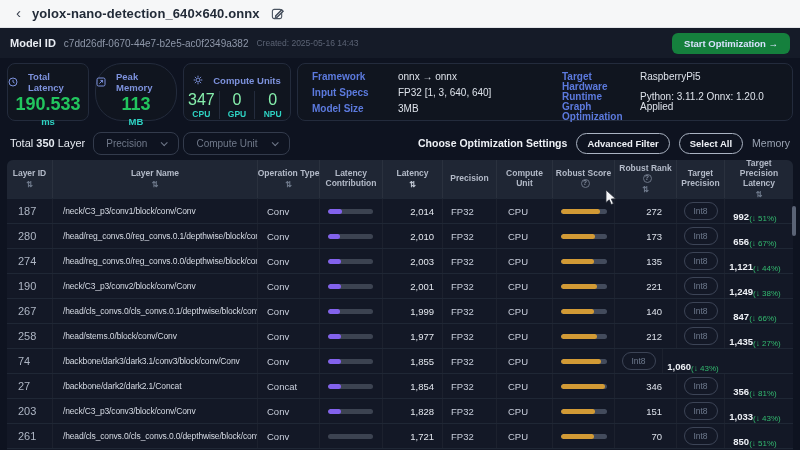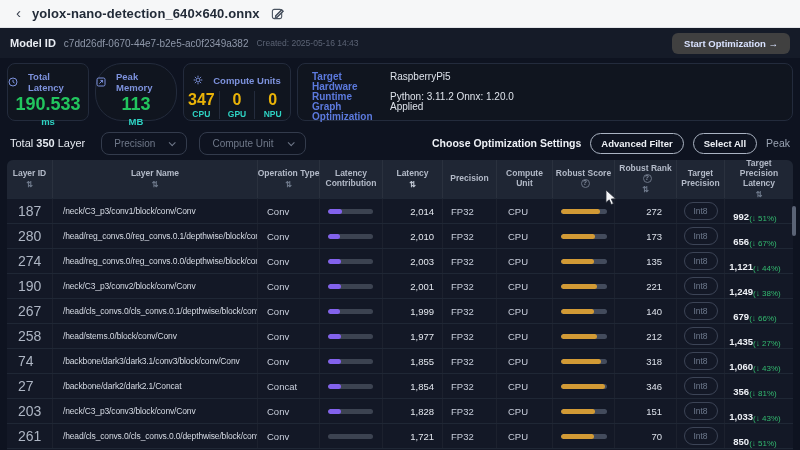--- a/index.html
+++ b/index.html
@@ -10,45 +10,45 @@
   .topbar { height:28px; background:#f6f7f8; border-bottom:1px solid #e3e5e9; display:flex; align-items:center; padding-left:16px; gap:11px; }
   .back { color:#3a4250; font-size:15px; line-height:1; cursor:pointer; transform:translateY(-1px); }
   .title { color:#222b38; font-size:13px; font-weight:700; letter-spacing:.1px; }
   .edit-ic { display:flex; }
 
   
   .modelbar { height:30px; background:#151b28; display:flex; align-items:center; padding:0 10px; }
   .mid-label { color:#e8ecf3; font-size:11px; font-weight:700; margin-right:8px; }
   .mid-hash { color:#8e97a9; font-size:10px; }
   .mid-created { color:#5b6374; font-size:8.5px; margin-left:8px; }
-  .start-btn { margin-left:auto; background:#404040; color:#d9e2ff; font-size:9.5px; font-weight:600; padding:5px 12px; border-radius:6px; cursor:pointer; }
+  .start-btn { margin-left:auto; background:#15803d; color:#d9e2ff; font-size:9.5px; font-weight:600; padding:5px 12px; border-radius:6px; cursor:pointer; }
 
   
   .stats { display:flex; gap:6px; padding:5px 7px 4px 7px; }
   .card { background:#10151f; border:1px solid #232b3c; border-radius:8px; height:58px; }
   .card-head { display:flex; align-items:center; justify-content:center; gap:10px; padding-top:7px; }
   .card-label { color:#7d92dd; font-size:9.5px; font-weight:600; }
   .card-val { text-align:center; color:#22c55e; font-size:18px; font-weight:700; margin-top:2px; line-height:1.1; }
   .card-unit { text-align:center; color:#2ed3c3; font-size:9.5px; font-weight:700; margin-top:1px; }
   .c-lat { width:82px; } .c-mem { width:82px;border-radius:27px; } .c-cu { width:108px; }
   .cu-cols { display:flex; margin-top:2px; }
   .cu-col { flex:1; text-align:center; }
   .cu-col + .cu-col { border-left:1px solid #242c3d; }
-  .cu-val { color:#eab308; font-size:16px; font-weight:700; line-height:1.15; }
+  .cu-val { color:#86efac; font-size:16px; font-weight:400; line-height:1.15; }
   .cu-unit { color:#2ed3c3; font-size:8.5px; font-weight:700; }
   .c-info { flex:1; display:flex; padding:8px 14px 6px 14px; }
   .kv-block { display:flex; flex-direction:column; justify-content:space-between; }
   .kv-row { display:flex; font-size:10px; line-height:1; }
   .kv-key { color:#5c7ade; font-weight:600; }
   .kv-val { color:#dde2ea; }
   .kv-left .kv-key { width:86px; } .kv-right .kv-key { width:78px; }
   .kv-left { width:250px; } .kv-right { flex:1; }
 
   
-  .toolbar { display:flex; align-items:center; height:30px; margin-top:3px; padding:0 10px; gap:12px; }
+  .toolbar { display:flex; align-items:center; height:30px; margin-top:3px; padding:0 10px; gap:4px; }
   .total { color:#e6eaf1; font-size:11px; margin-right:4px; }
   .total b { font-weight:700; }
   .dd { display:flex; align-items:center; gap:14px; border:1px solid #333b4c; border-radius:8px; padding:5px 12px; color:#6f7889; font-size:10px; cursor:pointer; }
   .chev { width:5px; height:5px; border-right:1.4px solid #6f7889; border-bottom:1.4px solid #6f7889; transform:rotate(45deg) translateY(-1px); }
   .tb-right { margin-left:auto; display:flex; align-items:center; gap:9px; }
   .choose { color:#eef1f6; font-size:10.5px; font-weight:700; }
   .pill-btn { border:1px solid #aab3c2; border-radius:13px; padding:4px 10px; color:#eef1f6; font-size:9.5px; font-weight:600; cursor:pointer; }
   .clear { color:#9aa3b2; font-size:10.5px; cursor:pointer; }
 
   
@@ -57,21 +57,21 @@
   .th { display:flex; flex-direction:column; align-items:center; justify-content:center; gap:2px; text-align:center; color:#b3bac8; font-size:8.5px; font-weight:600; line-height:1.15; border-right:1px solid rgba(255,255,255,.05); padding:1px 2px; }
   .th:last-child { border-right:none; }
   .nowrap { white-space:nowrap; }
   .sort { font-size:8px; color:#707b8d; line-height:1; }
   .sort.active { color:#c3cad6; }
   .help { display:inline-flex; align-items:center; justify-content:center; width:9px; height:9px; border:1px solid #6b7485; border-radius:50%; color:#8791a3; font-size:6.5px; margin-left:3px; vertical-align:1px; }
   .c1{width:46px;} .c2{width:205px;} .c3{width:62px;} .c4{width:63px;} .c5{width:60px;} .c6{width:54px;} .c7{width:56px;} .c8{width:62px;} .c9{width:62px;} .c10{width:48px;} .c11{width:68px;}
   .tr { display:flex; height:25px; align-items:center; border-top:1px solid #1f2735; cursor:pointer; }
   .td { height:100%; display:flex; align-items:center; border-right:1px solid rgba(255,255,255,.04); overflow:hidden; }
   .td:last-child { border-right:none; }
-  .td-id { padding-left:11px; color:#aeb6c4; font-size:14px; }
+  .td-id { padding-left:11px; color:#aeb6c4; font-size:11px; }
   .td-name { padding-left:10px; color:#d5dae3; font-size:8.5px; letter-spacing:-.15px; white-space:nowrap; }
   .td-op { padding-left:9px; color:#c8cedb; font-size:9.5px; }
   .td-contrib { padding-left:8px; }
   .td-lat { justify-content:flex-end; padding-right:8px; color:#e3e7ee; font-size:9.5px; }
   .td-prec { padding-left:8px; color:#c8cedb; font-size:9.5px; }
   .td-cu { padding-left:11px; color:#c8cedb; font-size:9.5px; }
   .td-score { justify-content:center; }
   .td-rank { justify-content:flex-end; padding-right:14px; color:#dbe0e9; font-size:9.5px; }
   .td-target { justify-content:center; }
   .td-tlat { flex-direction:row; align-items:flex-end; justify-content:center; padding-right:8px; line-height:1.15; }
@@ -160,20 +160,34 @@
           <div class="cu-unit">GPU</div>
         </div>
         <div class="cu-col">
           <div class="cu-val">0</div>
           <div class="cu-unit">NPU</div>
         </div>
       </div>
     </div>
 
     <div class="card c-info">
+      <div class="kv-block kv-left">
+        <div class="kv-row">
+            <span class="kv-key">Framework</span>
+            <span class="kv-val">onnx → onnx</span>
+          </div>
+        <div class="kv-row">
+            <span class="kv-key">Input Specs</span>
+            <span class="kv-val">FP32 [1, 3, 640, 640]</span>
+          </div>
+        <div class="kv-row">
+            <span class="kv-key">Model Size</span>
+            <span class="kv-val">3MB</span>
+          </div>
+      </div>
       <div class="kv-block kv-right">
         <div class="kv-row">
             <span class="kv-key">Target Hardware</span>
             <span class="kv-val">RaspberryPi5</span>
           </div>
         <div class="kv-row">
             <span class="kv-key">Runtime</span>
             <span class="kv-val">Python: 3.11.2 Onnx: 1.20.0</span>
           </div>
         <div class="kv-row">
@@ -193,21 +207,21 @@
         <span class="chev"></span>
     </span>
     <span class="dd">
       <span>Compute Unit</span>
         <span class="chev"></span>
     </span>
     <span class="tb-right">
       <span class="choose">Choose Optimization Settings</span>
       <span class="pill-btn">Advanced Filter</span>
       <span class="pill-btn">Select All</span>
-      <span class="clear">Peak</span>
+      <span class="clear">Memory</span>
     </span>
   </div>
 
   <div class="table">
     <div class="thead">
       <div class="th c1">
         <span class="nowrap">Layer ID</span>
           <span class="sort">⇅</span>
       </div>
       <div class="th c2">
@@ -367,21 +381,21 @@
       <div class="td td-score c8">
         <div class="bar-track2">
           <div class="bar-score" style="width: 73%;"></div>
         </div>
       </div>
       <div class="td td-rank c9">140</div>
       <div class="td td-target c10">
         <span class="int8-pill">Int8</span>
       </div>
       <div class="td td-tlat c11">
-        <span class="tlat-val">679</span>
+        <span class="tlat-val">847</span>
         <span class="tlat-delta">(↓ 66%)</span>
       </div>
     </div>
         <div class="tr">
       <div class="td td-id c1">258</div>
       <div class="td td-name c2">/head/stems.0/block/conv/Conv</div>
       <div class="td td-op c3">Conv</div>
       <div class="td td-contrib c4">
         <div class="bar-track">
           <div class="bar-contrib" style="width: 29%;"></div>
@@ -414,21 +428,20 @@
         </div>
       </div>
       <div class="td td-lat c5">1,855</div>
       <div class="td td-prec c6">FP32</div>
       <div class="td td-cu c7">CPU</div>
       <div class="td td-score c8">
         <div class="bar-track2">
           <div class="bar-score" style="width: 88%;"></div>
         </div>
       </div>
-      <div class="td td-rank c9">318</div>
       <div class="td td-target c10">
         <span class="int8-pill">Int8</span>
       </div>
       <div class="td td-tlat c11">
         <span class="tlat-val">1,060</span>
         <span class="tlat-delta">(↓ 43%)</span>
       </div>
     </div>
         <div class="tr">
       <div class="td td-id c1">27</div>

